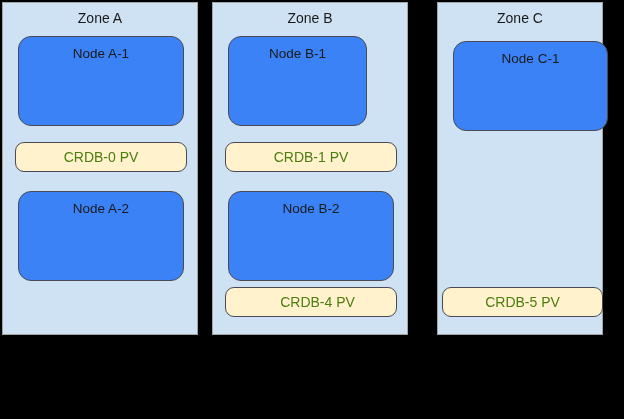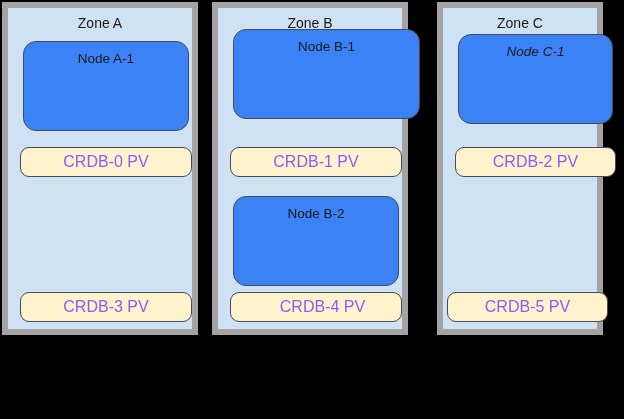--- a/index.html
+++ b/index.html
@@ -7,21 +7,21 @@
   body{
     width:624px;height:419px;background:#000;overflow:hidden;
     font-family:"Liberation Sans","DejaVu Sans",sans-serif;
     -webkit-font-smoothing:antialiased;
   }
   #canvas{position:relative;width:624px;height:419px;background:#000;}
 
   
   .zone{
     position:absolute;top:2px;height:333px;
-    background:#cfe2f3;border:6px solid #a3a3a3;
+    background:#cfe2f3;border:1px solid #a3a3a3;
     box-sizing:border-box;
   }
   .zone-title{
     position:absolute;top:7px;left:0;width:100%;
     text-align:center;font-size:14px;color:#1a1a1a;
     line-height:17px;white-space:nowrap;
   }
 
   
   .node{
@@ -51,21 +51,21 @@
   }
 
   
   .pv{
     position:absolute;background:#fff2cc;
     border:1px solid #4a4a55;border-radius:9px;
     box-sizing:border-box;
     display:flex;align-items:center;justify-content:center;
   }
   .pv-label{
-    font-size:16px;color:#8b5cf6;white-space:nowrap;line-height:16px;
+    font-size:14px;color:#4d7c0f;white-space:nowrap;line-height:16px;
   }
 </style>
 </head>
 <body>
 
 <div id="canvas">
     <div class="pod" style="left: 49px; top: 72px; width: 102px; height: 46px;">
       <svg width="102" height="46" viewBox="0 0 102 46">
         <path d="M 13 0.8 L 89 0.8 A 13 22.2 0 0 1 89 45.2 L 13 45.2 A 13 22.2 0 0 1 13 0.8 Z" fill="#d9ead3" stroke="#4a4a55" stroke-width="1.1"></path>
         <ellipse cx="89" cy="23" rx="13" ry="22.2" fill="#d9ead3" stroke="#4a4a55" stroke-width="1.1"></ellipse>
@@ -82,35 +82,35 @@
     </div>
     <div class="connector" style="left: 100px; top: 278px; height: 16px;"></div>
     <div class="zone" style="left: 2px; width: 196px;">
       <div class="zone-title">Zone A</div>
       <div class="node" style="left: 15px; top: 33px; width: 166px; height: 90px;">
         <div class="node-title">Node A-1</div>
       </div>
       <div class="pv" style="left: 12px; top: 139px; width: 172px; height: 30px;">
         <span class="pv-label">CRDB-0 PV</span>
       </div>
-      <div class="pv" style="left: 12px; top: 284px; width: 172px; height: 30px;">
-        <span class="pv-label">CRDB-3 PV</span>
+      <div class="node" style="left: 15px; top: 188px; width: 166px; height: 90px;">
+        <div class="node-title">Node A-2</div>
       </div>
     </div>
     <div class="pod" style="left: 259px; top: 72px; width: 102px; height: 46px;">
       <svg width="102" height="46" viewBox="0 0 102 46">
         <path d="M 13 0.8 L 89 0.8 A 13 22.2 0 0 1 89 45.2 L 13 45.2 A 13 22.2 0 0 1 13 0.8 Z" fill="#d9ead3" stroke="#4a4a55" stroke-width="1.1"></path>
         <ellipse cx="89" cy="23" rx="13" ry="22.2" fill="#d9ead3" stroke="#4a4a55" stroke-width="1.1"></ellipse>
       </svg>
       <div class="pod-label">CRDB-1</div>
     </div>
     <div class="connector" style="left: 310px; top: 123px; height: 16px;"></div>
     <div class="zone" style="left: 212px; width: 196px;">
       <div class="zone-title">Zone B</div>
-      <div class="node" style="left: 15px; top: 21px; width: 187px; height: 90px;">
+      <div class="node" style="left: 15px; top: 33px; width: 139px; height: 90px;">
         <div class="node-title">Node B-1</div>
       </div>
       <div class="pv" style="left: 12px; top: 139px; width: 172px; height: 30px;">
         <span class="pv-label">CRDB-1 PV</span>
       </div>
       <div class="node" style="left: 15px; top: 188px; width: 166px; height: 90px; padding-left: 46px;">
         <div class="node-title">Node B-2</div>
       </div>
       <div class="pv" style="left: 12px; top: 284px; width: 172px; height: 30px; padding-left: 13px;">
         <span class="pv-label">CRDB-4 PV</span>
@@ -119,23 +119,20 @@
     <div class="pod" style="left: 478.5px; top: 72px; width: 102px; height: 46px;">
       <svg width="102" height="46" viewBox="0 0 102 46">
         <path d="M 13 0.8 L 89 0.8 A 13 22.2 0 0 1 89 45.2 L 13 45.2 A 13 22.2 0 0 1 13 0.8 Z" fill="#d9ead3" stroke="#4a4a55" stroke-width="1.1"></path>
         <ellipse cx="89" cy="23" rx="13" ry="22.2" fill="#d9ead3" stroke="#4a4a55" stroke-width="1.1"></ellipse>
       </svg>
       <div class="pod-label">CRDB-2</div>
     </div>
     <div class="connector" style="left: 529.5px; top: 123px; height: 16px;"></div>
     <div class="zone" style="left: 437px; width: 166px; padding-left: 18px;">
       <div class="zone-title">Zone C</div>
-      <div class="node" style="left: 15px; top: 26px; width: 155px; height: 90px; font-style: italic;">
+      <div class="node" style="left: 15px; top: 38px; width: 155px; height: 90px;">
         <div class="node-title">Node C-1</div>
-      </div>
-      <div class="pv" style="left: 12px; top: 139px; width: 161px; height: 30px;">
-        <span class="pv-label">CRDB-2 PV</span>
       </div>
       <div class="pv" style="left: 4px; top: 284px; width: 161px; height: 30px;">
         <span class="pv-label">CRDB-5 PV</span>
       </div>
     </div>
   </div>
 
 </body></html>

